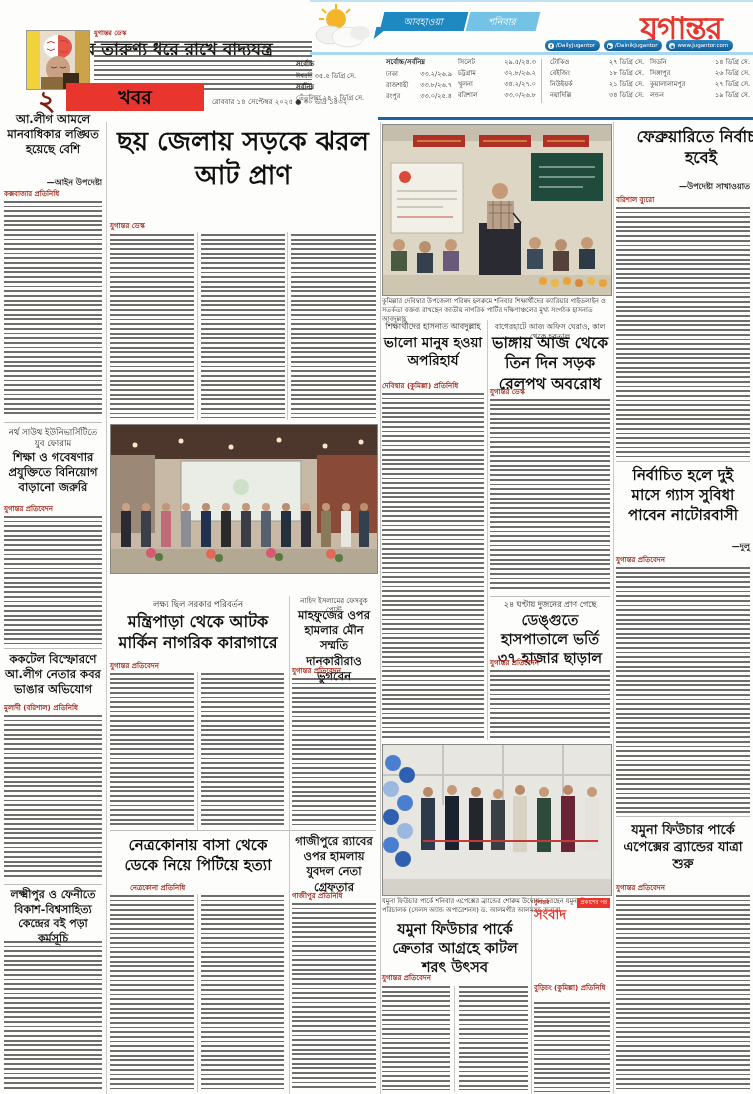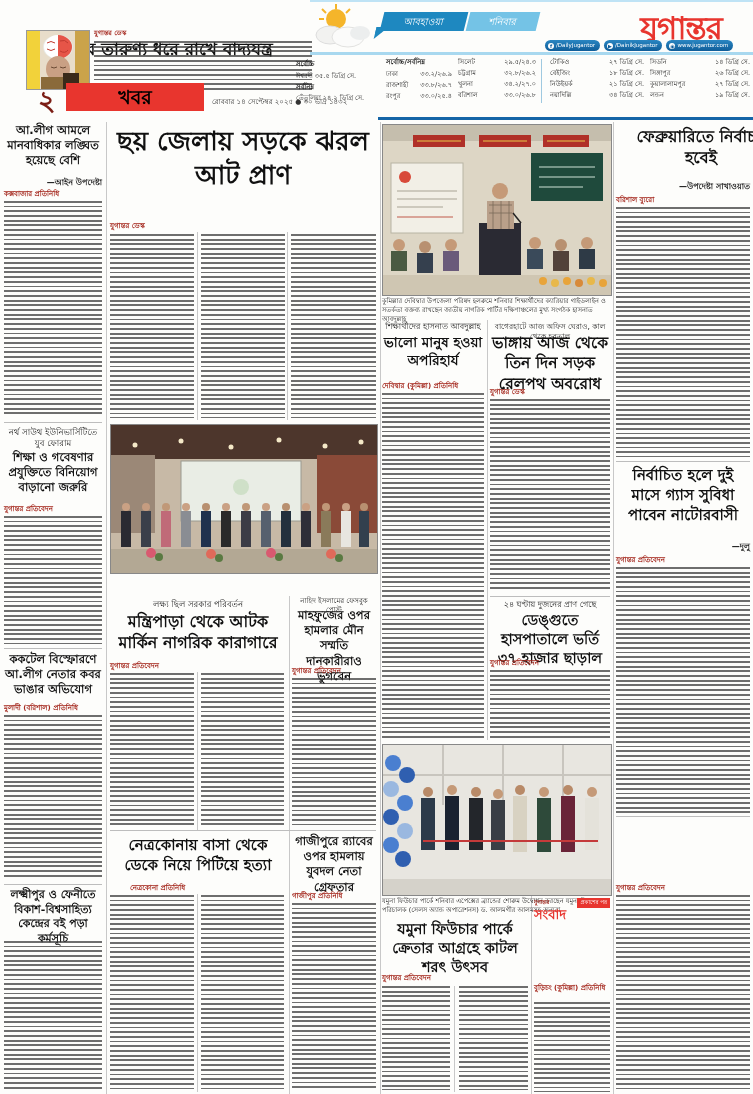--- a/index.html
+++ b/index.html
@@ -57,21 +57,21 @@
   #vl11{left:531px;top:896px;height:198px;}
   #hl1{left:4px;top:422px;width:98px;}
   #hl2{left:4px;top:648px;width:98px;}
   #hl3{left:4px;top:884px;width:98px;}
   #hl4{left:110px;top:830px;width:266px;}
   #hl5{left:490px;top:596px;width:120px;}
   #hl6{left:616px;top:461px;width:134px;}
   #hl7{left:616px;top:816px;width:134px;}
 
   
-  #L1h{left:4px;top:123px;width:98px;font-size:11.5px;}
+  #L1h{left:4px;top:112px;width:98px;font-size:11.5px;}
   #L1a{left:4px;top:176px;width:98px;}
   #L1b{left:4px;top:190px;width:98px;}
   #L1t{left:4px;top:201px;width:98px;height:216px;}
   #L2k{left:4px;top:427px;width:98px;font-size:8.5px;}
   #L2h{left:4px;top:450px;width:98px;font-size:11.5px;}
   #L2b{left:4px;top:505px;width:98px;}
   #L2t{left:4px;top:516px;width:98px;height:128px;}
   #L3h{left:4px;top:652px;width:98px;font-size:11.5px;}
   #L3b{left:4px;top:704px;width:98px;}
   #L3t{left:4px;top:715px;width:98px;height:164px;}
@@ -585,16 +585,17 @@
   <div class="abs head" id="rr1h">ফেব্রুয়ারিতে নির্বাচন হবেই</div>
   <div class="abs attr" id="rr1a">—উপদেষ্টা সাখাওয়াত</div>
   <div class="abs byl" id="rr1b">বরিশাল ব্যুরো</div>
   <div class="abs ft" id="rr1t"></div>
 
   <div class="abs head" id="rr2h">নির্বাচিত হলে দুই মাসে গ্যাস সুবিধা পাবেন নাটোরবাসী</div>
   <div class="abs attr" id="rr2a">—দুলু</div>
   <div class="abs byl" id="rr2b">যুগান্তর প্রতিবেদন</div>
   <div class="abs ft" id="rr2t"></div>
 
+  <div class="abs head" id="rr3h">যমুনা ফিউচার পার্কে এপেক্সের ব্র্যান্ডের যাত্রা শুরু</div>
   <div class="abs byl" id="rr3b">যুগান্তর প্রতিবেদন</div>
   <div class="abs ft" id="rr3t"></div>
 
 </div>
 
 </body></html>

